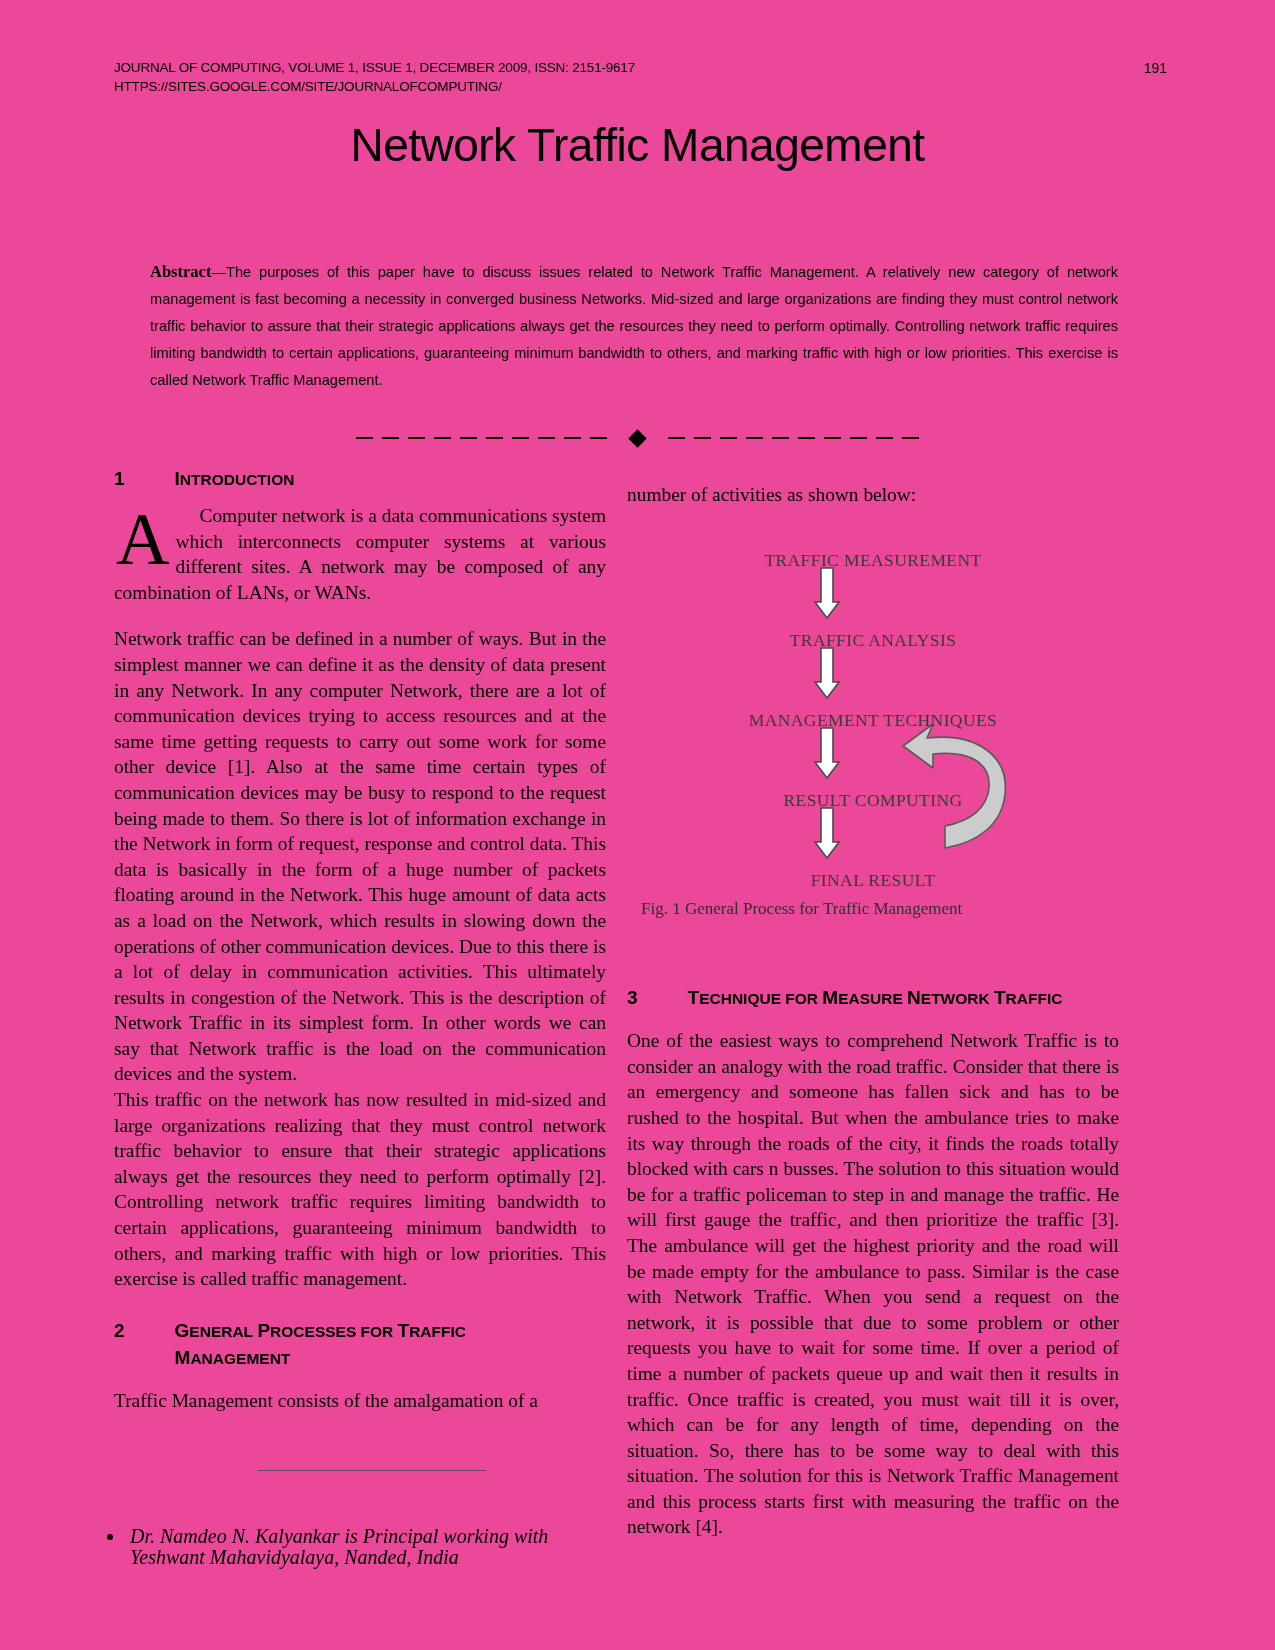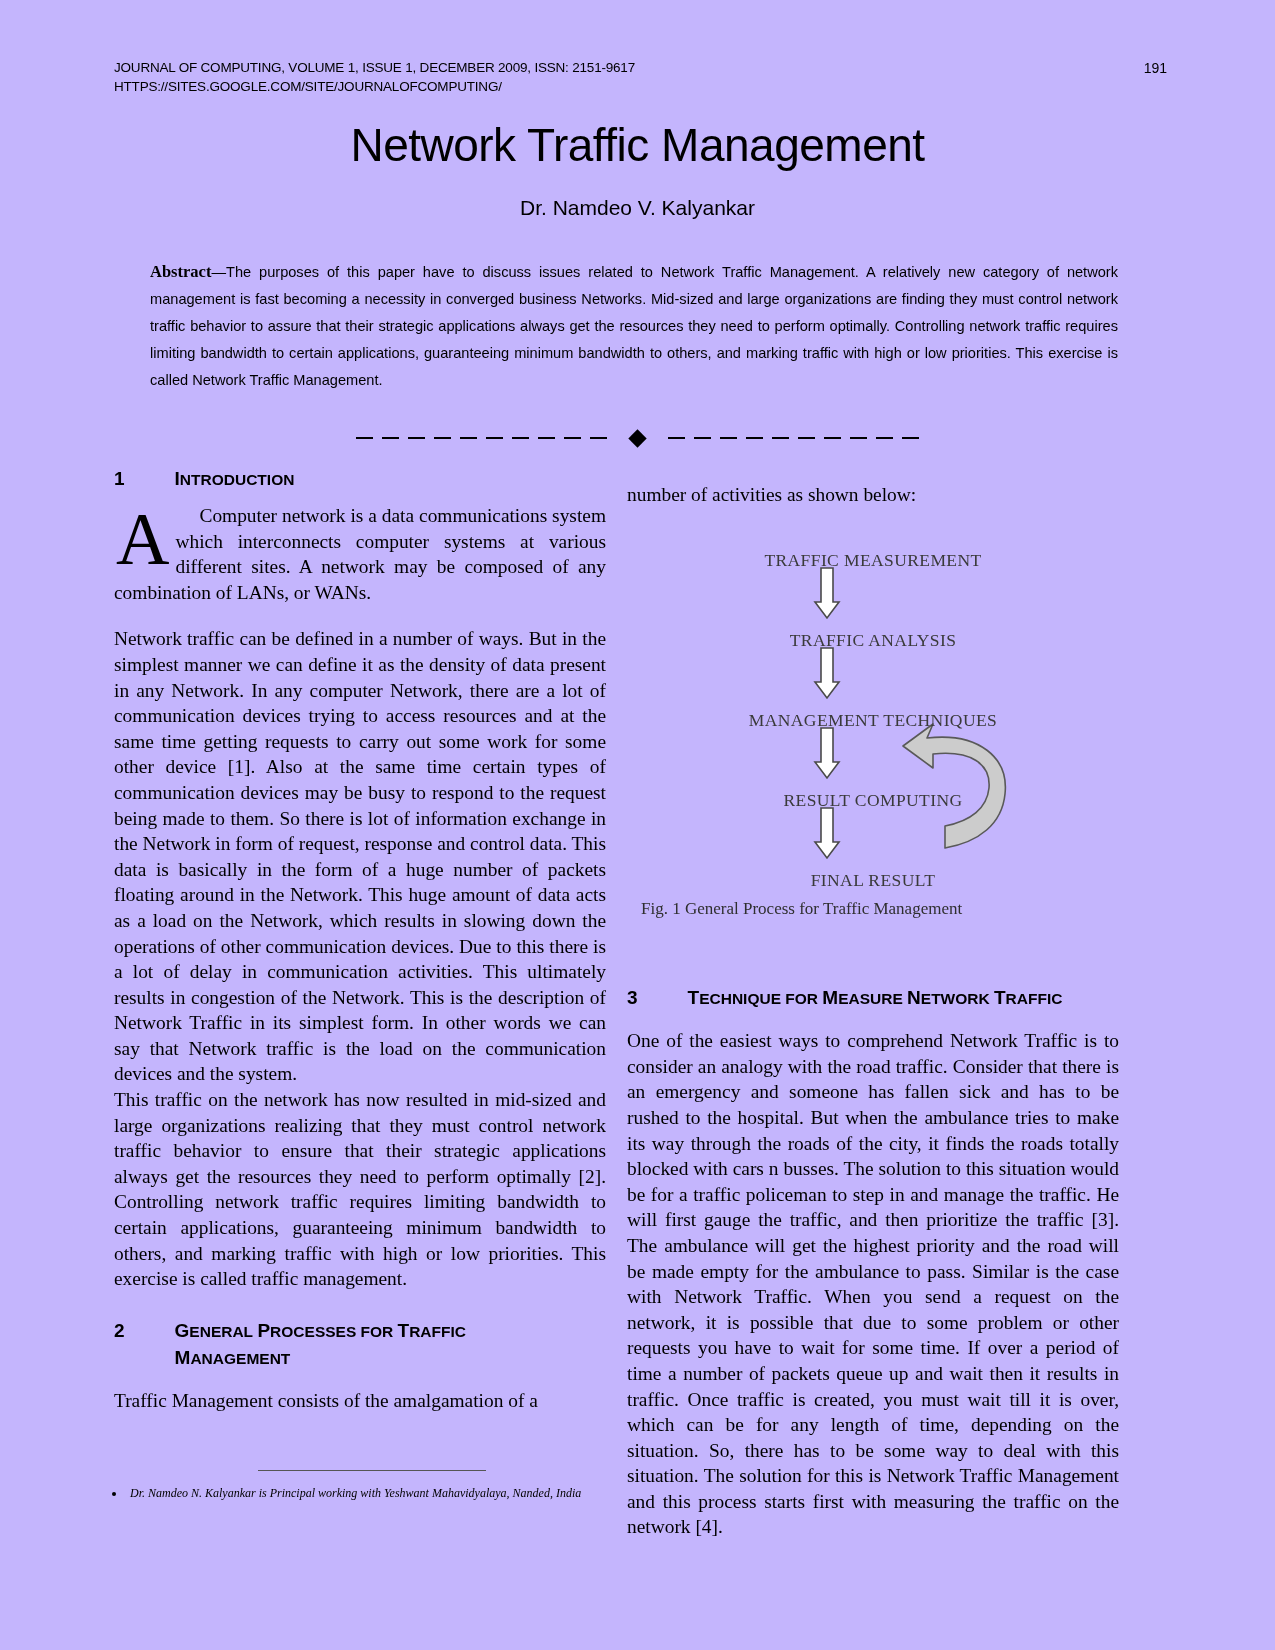--- a/index.html
+++ b/index.html
@@ -4,21 +4,21 @@
 <style>
   html, body {
     margin: 0;
     padding: 0;
     background: #ffffff;
   }
   .page {
     position: relative;
     width: 1275px;
     height: 1650px;
-    background: #c4b5fd;
+    background: #ec4899;
     margin: 0 auto;
     overflow: hidden;
     font-family: "Liberation Serif", serif;
     color: #000000;
   }
 
   
   .runhead {
     position: absolute;
     left: 114px;
@@ -179,25 +179,25 @@
     position: absolute;
     left: 258px;
     top: 1470px;
     width: 228px;
     height: 1px;
     background: #555;
   }
   .footnote {
     position: absolute;
     left: 104px;
-    top: 1483px;
+    top: 1526px;
     width: 508px;
     font-family: "Liberation Serif", serif;
     font-style: italic;
-    font-size: 12px;
+    font-size: 20px;
     line-height: 21px;
     color: #000;
   }
   .footnote ul { margin: 0; padding-left: 22px; }
   .footnote li { padding-left: 4px; }
 
   
   .figure {
     margin-top: 34px;
     width: 492px;
@@ -238,21 +238,20 @@
 
 <div class="page">
 
   <div class="runhead">
     <div>JOURNAL OF COMPUTING, VOLUME 1, ISSUE 1, DECEMBER 2009, ISSN: 2151-9617</div>
     <div>HTTPS://SITES.GOOGLE.COM/SITE/JOURNALOFCOMPUTING/</div>
   </div>
   <div class="pagenum">191</div>
 
   <div class="title">Network Traffic Management</div>
-  <div class="author">Dr. Namdeo V. Kalyankar</div>
 
   <div class="abstract">
     <b class="lead">Abstract</b><span>—</span><span>The purposes of this paper have to discuss issues related to Network Traffic Management. A relatively new category of network management is fast becoming a necessity in converged business Networks. Mid-sized and large organizations are finding they must control network traffic behavior to assure that their strategic applications always get the resources they need to perform optimally. Controlling network traffic requires limiting bandwidth to certain applications, guaranteeing minimum bandwidth to others, and marking traffic with high or low priorities. This exercise is called Network Traffic Management.</span>
   </div>
 
 
   <div class="divider">
     <span class="dash-run">
       <span></span>
         <span></span>

